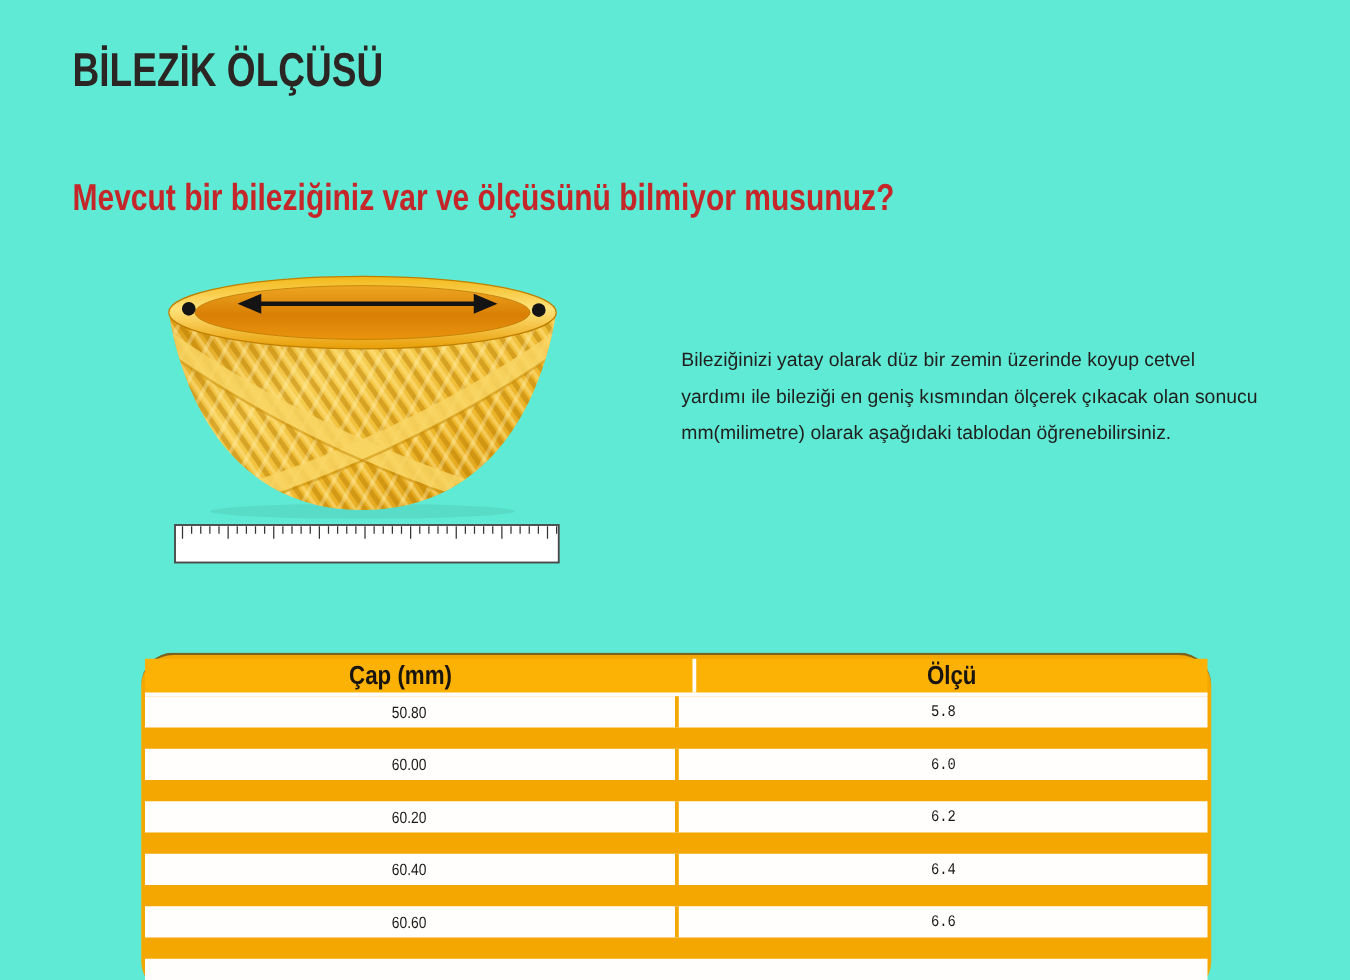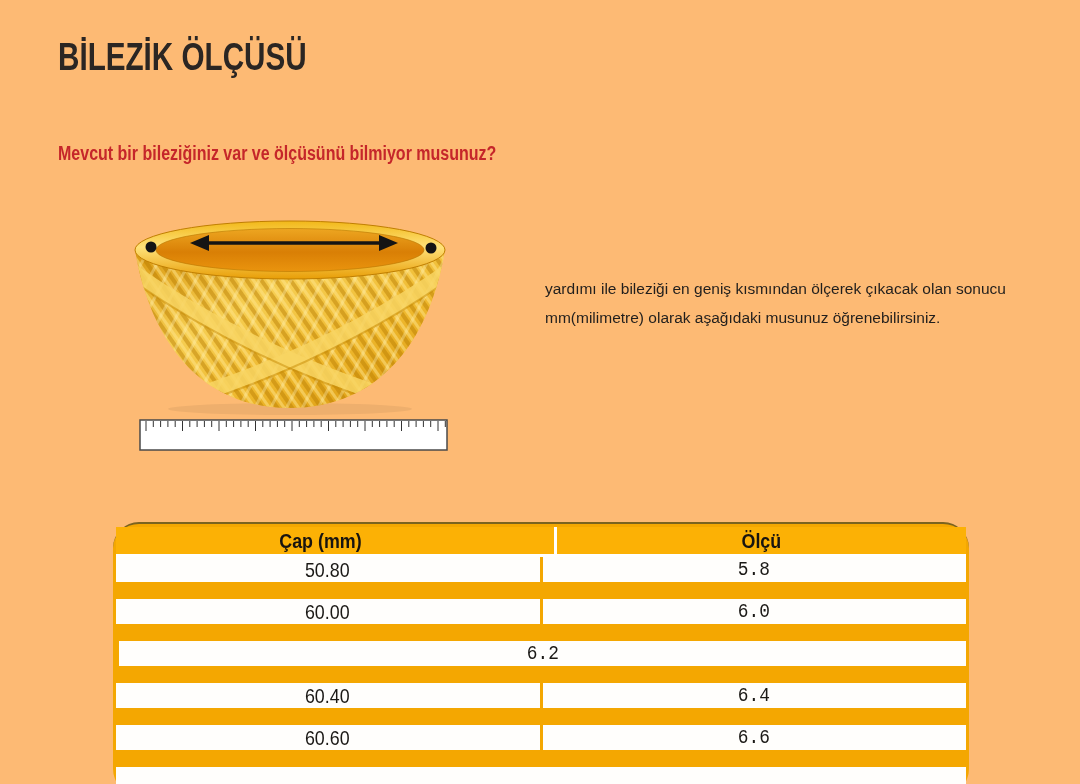--- a/index.html
+++ b/index.html
@@ -4,33 +4,33 @@
 <style>
   * { margin:0; padding:0; box-sizing:border-box; }
   html,body { width:1080px; height:784px; }
   body {
     font-family:"Liberation Sans", sans-serif;
     background:#ffffff;
     position:relative;
     overflow:hidden;
     color:#1e1c1a;
   }
-  .canvas { position:absolute; inset:0; background:#fdba74; }
+  .canvas { position:absolute; inset:0; background:#5eead4; }
 
   
   .page-title {
     position:absolute; left:58px; top:36px;
     font-size:38px; font-weight:700; color:#2b2623;
     white-space:nowrap; letter-spacing:0px;
   }
   .squeeze-title { display:inline-block; transform:scaleX(0.78); transform-origin:left center; }
 
   .question {
     position:absolute; left:58px; top:142px;
-    font-size:20px; font-weight:700; color:#c5262a;
+    font-size:30px; font-weight:700; color:#c5262a;
     white-space:nowrap;
   }
   .squeeze-q { display:inline-block; transform:scaleX(0.80); transform-origin:left center; }
 
   
   .illustration { position:absolute; left:112px; top:196px; width:360px; height:262px; }
 
   
   .desc {
     position:absolute; left:545px; top:274px; width:467px;
@@ -49,21 +49,21 @@
   .thead { display:flex; height:30px; background:#fcb105; border-bottom:3px solid #ffffff; }
   .hcell {
     flex:1; display:flex; align-items:center; justify-content:center;
     font-size:21px; font-weight:700; color:#181410;
   }
   .hcell.second { border-left:3px solid #ffffff;margin-left:29px; }
   .trow { display:flex; height:25px; background:#fffefc; }
   .trow + .trow { margin-top:17px; }
   .tcell {
     flex:1; display:flex; align-items:center; justify-content:center;
-    font-size:21px; font-weight:400; color:#1b1916;
+    font-size:13px; font-weight:400; color:#1b1916;
   }
   .tcell.second { border-left:3px solid #f4a701;font-family:Liberation Mono, monospace; }
   .cond { display:inline-block; transform:scaleX(0.85); transform-origin:center center; white-space:nowrap; }
 </style>
 </head>
 <body>
 
 <div class="canvas">
 
   <h1 class="page-title"><span class="squeeze-title">BİLEZİK ÖLÇÜSÜ</span></h1>
@@ -131,22 +131,23 @@
       </g>
 
       <g>
         <rect x="28" y="224" width="307" height="30" fill="#ffffff" stroke="#4a4a4a" stroke-width="1.5"></rect>
         <path d="M34.0,225 v10 M41.3,225 v6 M48.6,225 v6 M55.9,225 v6 M63.2,225 v6 M70.5,225 v10 M77.8,225 v6 M85.1,225 v6 M92.4,225 v6 M99.7,225 v6 M107.0,225 v10 M114.3,225 v6 M121.6,225 v6 M128.9,225 v6 M136.2,225 v6 M143.5,225 v10 M150.8,225 v6 M158.1,225 v6 M165.4,225 v6 M172.7,225 v6 M180.0,225 v10 M187.3,225 v6 M194.6,225 v6 M201.9,225 v6 M209.2,225 v6 M216.5,225 v10 M223.8,225 v6 M231.1,225 v6 M238.4,225 v6 M245.7,225 v6 M253.0,225 v10 M260.3,225 v6 M267.6,225 v6 M274.9,225 v6 M282.2,225 v6 M289.5,225 v10 M296.8,225 v6 M304.1,225 v6 M311.4,225 v6 M318.7,225 v6 M326.0,225 v10 M333.3,225 v6 " stroke="#333333" stroke-width="1" fill="none"></path>
       </g>
     </svg>
   </div>
 
   <div class="desc">
+    <div class="desc-line fit-justify" style="word-spacing: 0px;">Bileziğinizi yatay olarak düz bir zemin üzerinde koyup cetvel</div>
     <div class="desc-line fit-justify" style="word-spacing: 0px;">yardımı ile bileziği en geniş kısmından ölçerek çıkacak olan sonucu</div>
-    <div class="desc-line">mm(milimetre) olarak aşağıdaki musunuz öğrenebilirsiniz.</div>
+    <div class="desc-line">mm(milimetre) olarak aşağıdaki tablodan öğrenebilirsiniz.</div>
   </div>
 
   <div class="size-table">
     <div class="thead">
       <div class="hcell">
           <span class="cond">Çap (mm)</span>
         </div>
       <div class="hcell second">
           <span class="cond">Ölçü</span>
         </div>
@@ -162,20 +163,23 @@
         </div>
         <div class="trow">
           <div class="tcell">
             <span class="cond">60.00</span>
           </div>
           <div class="tcell second">
             <span class="cond">6.0</span>
           </div>
         </div>
         <div class="trow">
+          <div class="tcell">
+            <span class="cond">60.20</span>
+          </div>
           <div class="tcell second">
             <span class="cond">6.2</span>
           </div>
         </div>
         <div class="trow">
           <div class="tcell">
             <span class="cond">60.40</span>
           </div>
           <div class="tcell second">
             <span class="cond">6.4</span>

